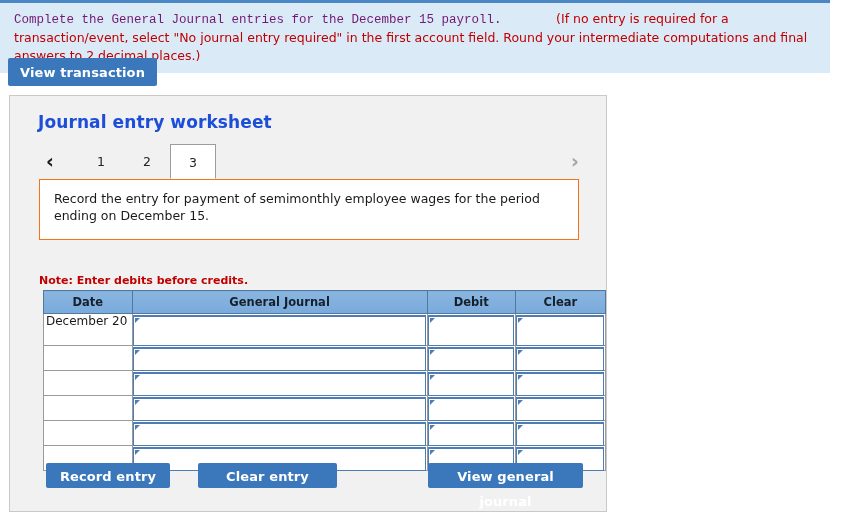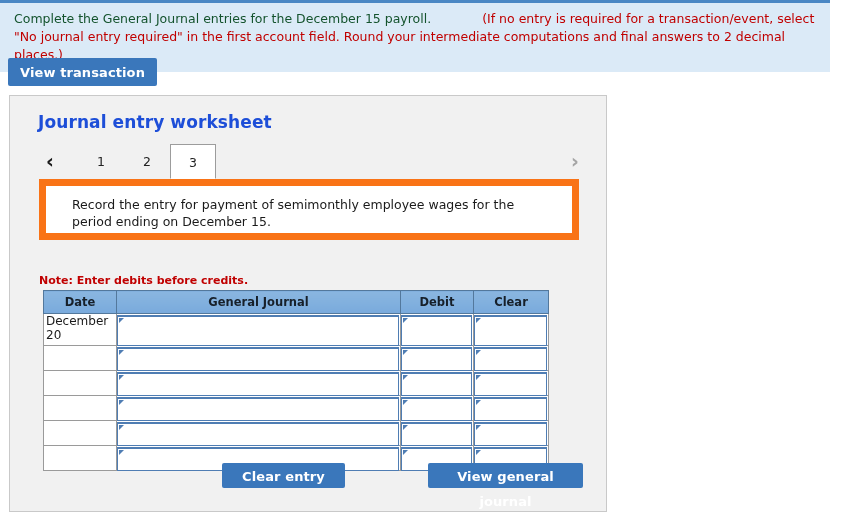--- a/index.html
+++ b/index.html
@@ -24,21 +24,22 @@
     width: 830px;
     min-height: 36px;
     box-sizing: border-box;
     background: #dbeaf7;
     border-top: 3px solid #4a87c4;
     padding: 7px 10px 8px 14px;
     line-height: 1.45;
     font-size: 12.5px;
   }
   .banner-main {
-    color: #14532d;
+    color: #701a75;
+    font-family: Liberation Mono, monospace;
   }
   .banner-note {
     color: #c00000;
     margin-left: 47px;
   }
 
   
   .btn {
     display: inline-block;
     background: #3a77bb;
@@ -135,22 +136,22 @@
 
   
   .prompt-box {
     position: absolute;
     left: 29px;
     top: 83px;
     width: 540px;
     height: 61px;
     box-sizing: border-box;
     background: #ffffff;
-    border: 7px solid #f97316;
-    padding: 11px 26px;
+    border: 1px solid #f97316;
+    padding: 11px 14px;
     font-size: 12.5px;
     line-height: 1.35;
     color: #1a1a1a;
     z-index: 1;
   }
 
   
   .note {
     position: absolute;
     left: 29px;
@@ -171,21 +172,21 @@
   }
   .jtable th {
     background: linear-gradient(to bottom, #8ab6e0 0%, #79aadc 100%);
     background-color: #82b1de;
     border: 1px solid #53789c;
     font-size: 11.5px;
     font-weight: bold;
     color: #17202a;
     height: 18px;
     text-align: center;
-    padding: 2px 0;
+    padding: 2px 8px;
   }
   .col-date   { width: 72px; }
   .col-gj     { width: 283px; }
   .col-debit  { width: 72px; margin-left: 42px; }
   .col-credit { width: 74px; }
 
   .jtable td {
     border: 1px solid #9a9a9a;
     background: #ffffff;
     padding: 0;
@@ -232,23 +233,23 @@
   .btn-record {
     position: absolute;
     left: 36px;
     top: 367px;
     width: 124px;
     height: 25px;
     line-height: 25px;
   }
   .btn-clear {
     position: absolute;
-    left: 212px;
+    left: 188px;
     top: 367px;
-    width: 123px;
+    width: 139px;
     height: 25px;
     line-height: 25px;
   }
   .btn-viewgj {
     position: absolute;
     left: 418px;
     top: 367px;
     width: 155px;
     height: 25px;
     line-height: 25px;
@@ -357,16 +358,17 @@
         <td class="editable">
             <div class="cell-input"></div>
           </td>
         <td class="editable">
             <div class="cell-input"></div>
           </td>
       </tr>
     </tbody>
   </table>
 
+  <button class="btn btn-record">Record entry</button>
   <button class="btn btn-clear">Clear entry</button>
   <button class="btn btn-viewgj">View general journal</button>
 
 </div>
 
 </body></html>

